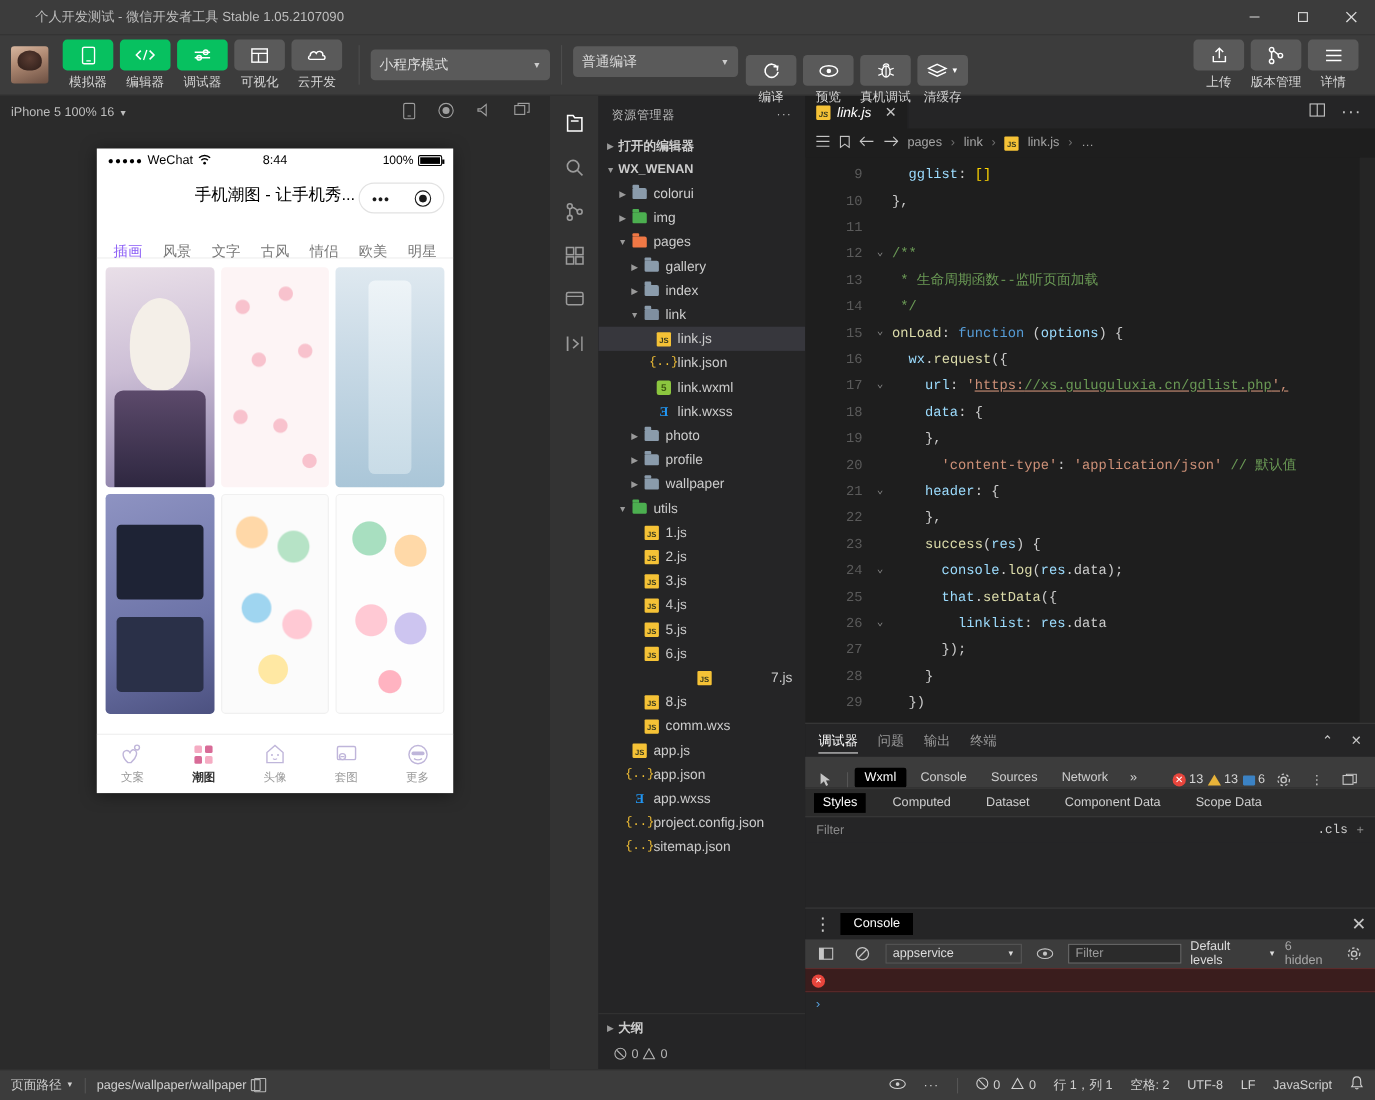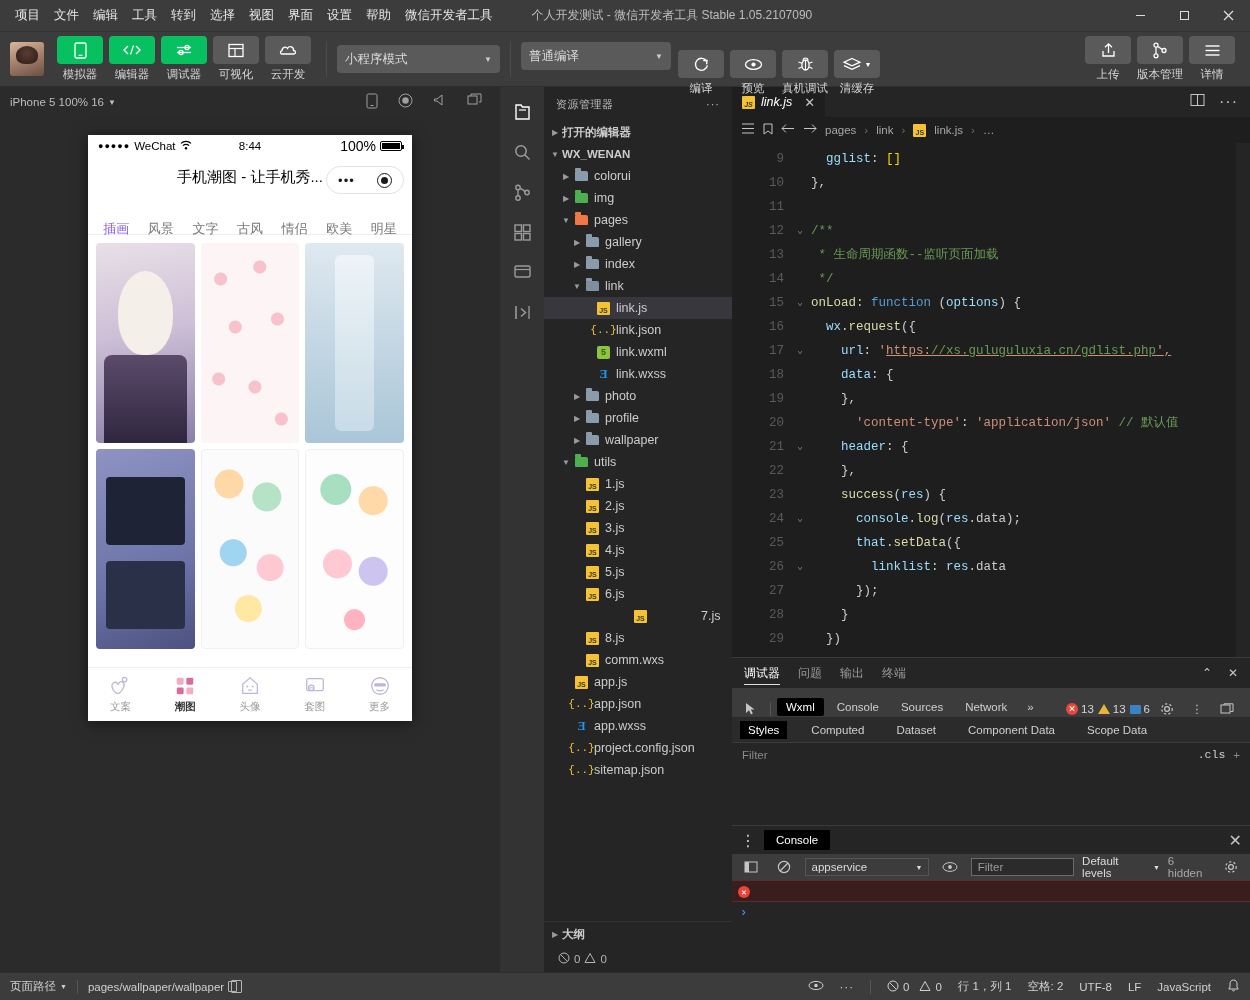--- a/index.html
+++ b/index.html
@@ -68,21 +68,21 @@
   .sim-icons span { opacity: .8; }
   .sim-stage { flex: 1; display: flex; justify-content: center; padding-top: 18px; }
   .phone {
     width: 324px; height: 586px; background: #fff; overflow: hidden;
     box-shadow: 0 2px 14px rgba(0,0,0,.5); position: relative; display: flex; flex-direction: column;
   }
   .ph-status { height: 22px; display: flex; align-items: center; padding: 0 10px; font-size: 11.5px; color: #000; }
   .ph-carrier { display: flex; align-items: center; gap: 4px; }
   .ph-dots { letter-spacing: 1px; font-size: 9px; }
   .ph-time { position: absolute; left: 0; right: 0; text-align: center; font-size: 11.5px; }
-  .ph-right { margin-left: auto; display: flex; align-items: center; gap: 4px; font-size: 14px; }
+  .ph-right { margin-left: auto; display: flex; align-items: center; gap: 4px; font-size: 11px; }
   .batt { width: 22px; height: 10px; border: 1px solid #000; border-radius: 2px; position: relative; }
   .batt::before { content:""; position:absolute; left:1px; top:1px; bottom:1px; right:1px; background:#000; }
   .batt::after { content:""; position:absolute; right:-3px; top:3px; width:2px; height:4px; background:#000; }
   .ph-nav { height: 40px; display: flex; align-items: center; justify-content: center; position: relative; }
   .ph-nav-title { font-size: 15px; color: #000; font-weight: 500; }
   .ph-caps {
     position: absolute; right: 8px; top: 9px; width: 78px; height: 28px;
     border: 1px solid #e2e2e2; border-radius: 14px; display: flex; align-items: center; justify-content: space-around;
   }
   .caps-dots { font-size: 13px; letter-spacing: 1px; color: #1a1a1a; }
@@ -260,33 +260,20 @@
   .sb-right { margin-left: auto; display: flex; align-items: center; gap: 16px; }
   .copy-ico { width: 9px; height: 11px; border: 1px solid #b5b5b5; border-radius: 1px; position: relative; }
   .copy-ico::before { content:""; position:absolute; left:2px; top:-2px; width:9px; height:11px; border:1px solid #b5b5b5; border-radius:1px; }
 </style>
 </head>
 <body>
 
 <div class="app">
 
   <div class="titlebar">
-    <div class="menu" id="menubar">
-        <div class="menu-item">项目</div>
-        <div class="menu-item">文件</div>
-        <div class="menu-item">编辑</div>
-        <div class="menu-item">工具</div>
-        <div class="menu-item">转到</div>
-        <div class="menu-item">选择</div>
-        <div class="menu-item">视图</div>
-        <div class="menu-item">界面</div>
-        <div class="menu-item">设置</div>
-        <div class="menu-item">帮助</div>
-        <div class="menu-item">微信开发者工具</div>
-      </div>
     <div class="title-text">个人开发测试 - 微信开发者工具 Stable 1.05.2107090</div>
     <div class="winbtns">
       <div class="winbtn">
         <svg width="11" height="11" viewBox="0 0 11 11">
             <line x1="1" y1="5.5" x2="10" y2="5.5" stroke="#ddd" stroke-width="1"></line>
           </svg>
       </div>
       <div class="winbtn">
         <svg width="11" height="11" viewBox="0 0 11 11">
             <rect x="1.5" y="1.5" width="8" height="8" fill="none" stroke="#ddd" stroke-width="1"></rect>

